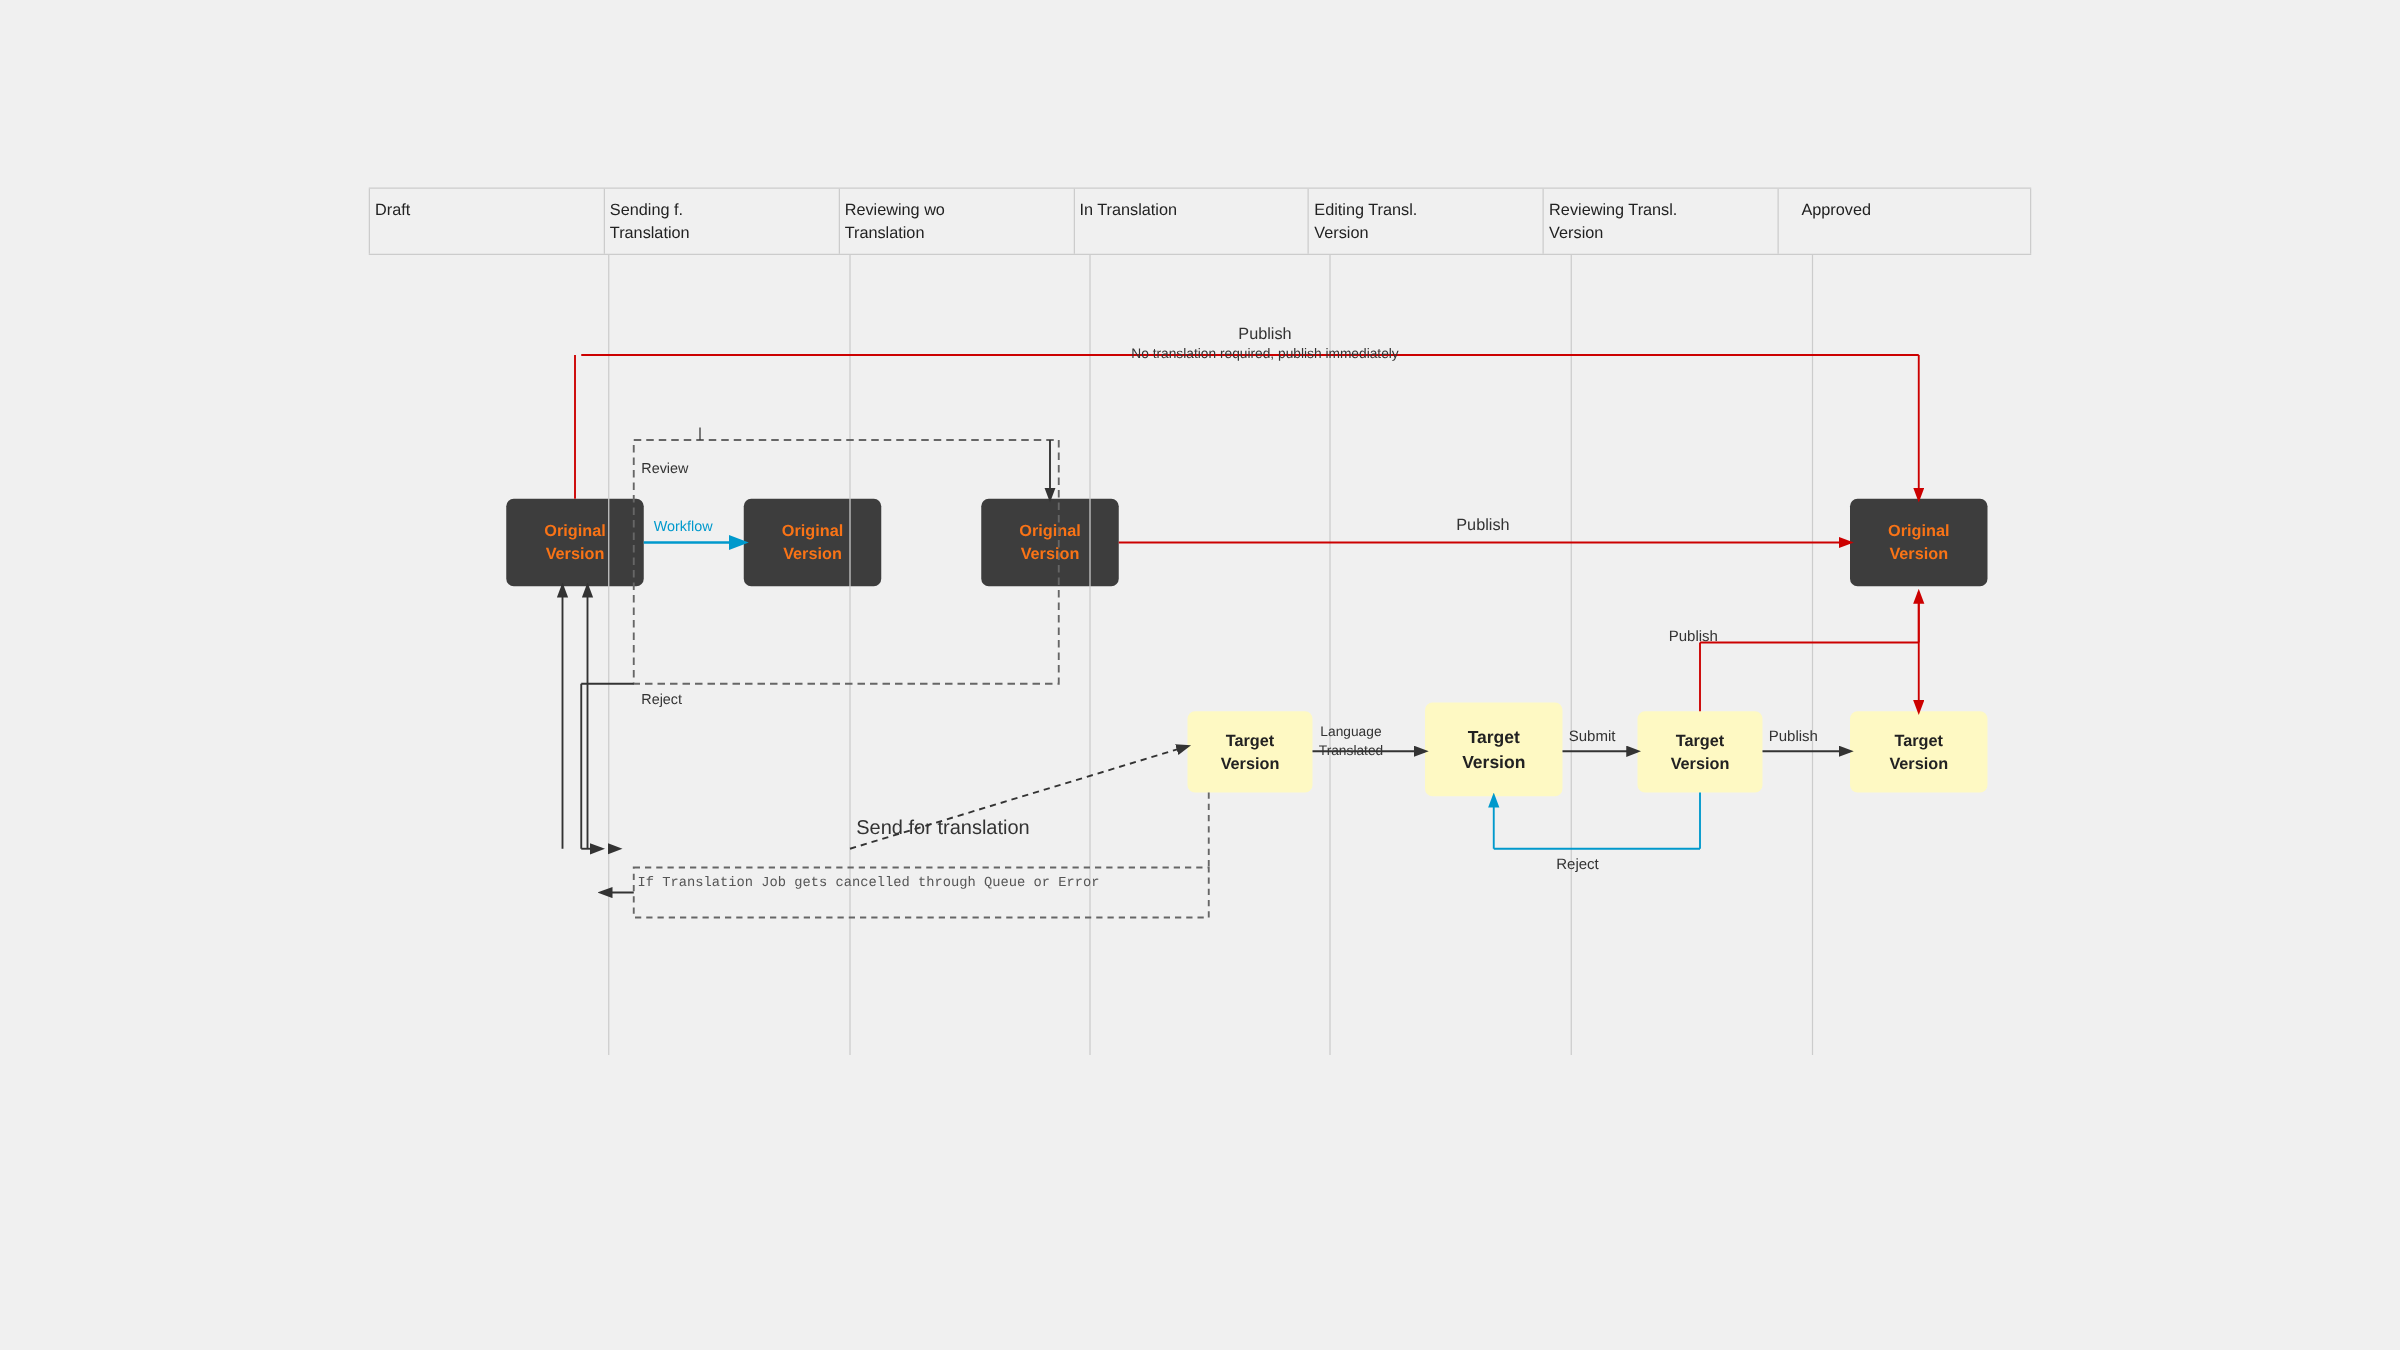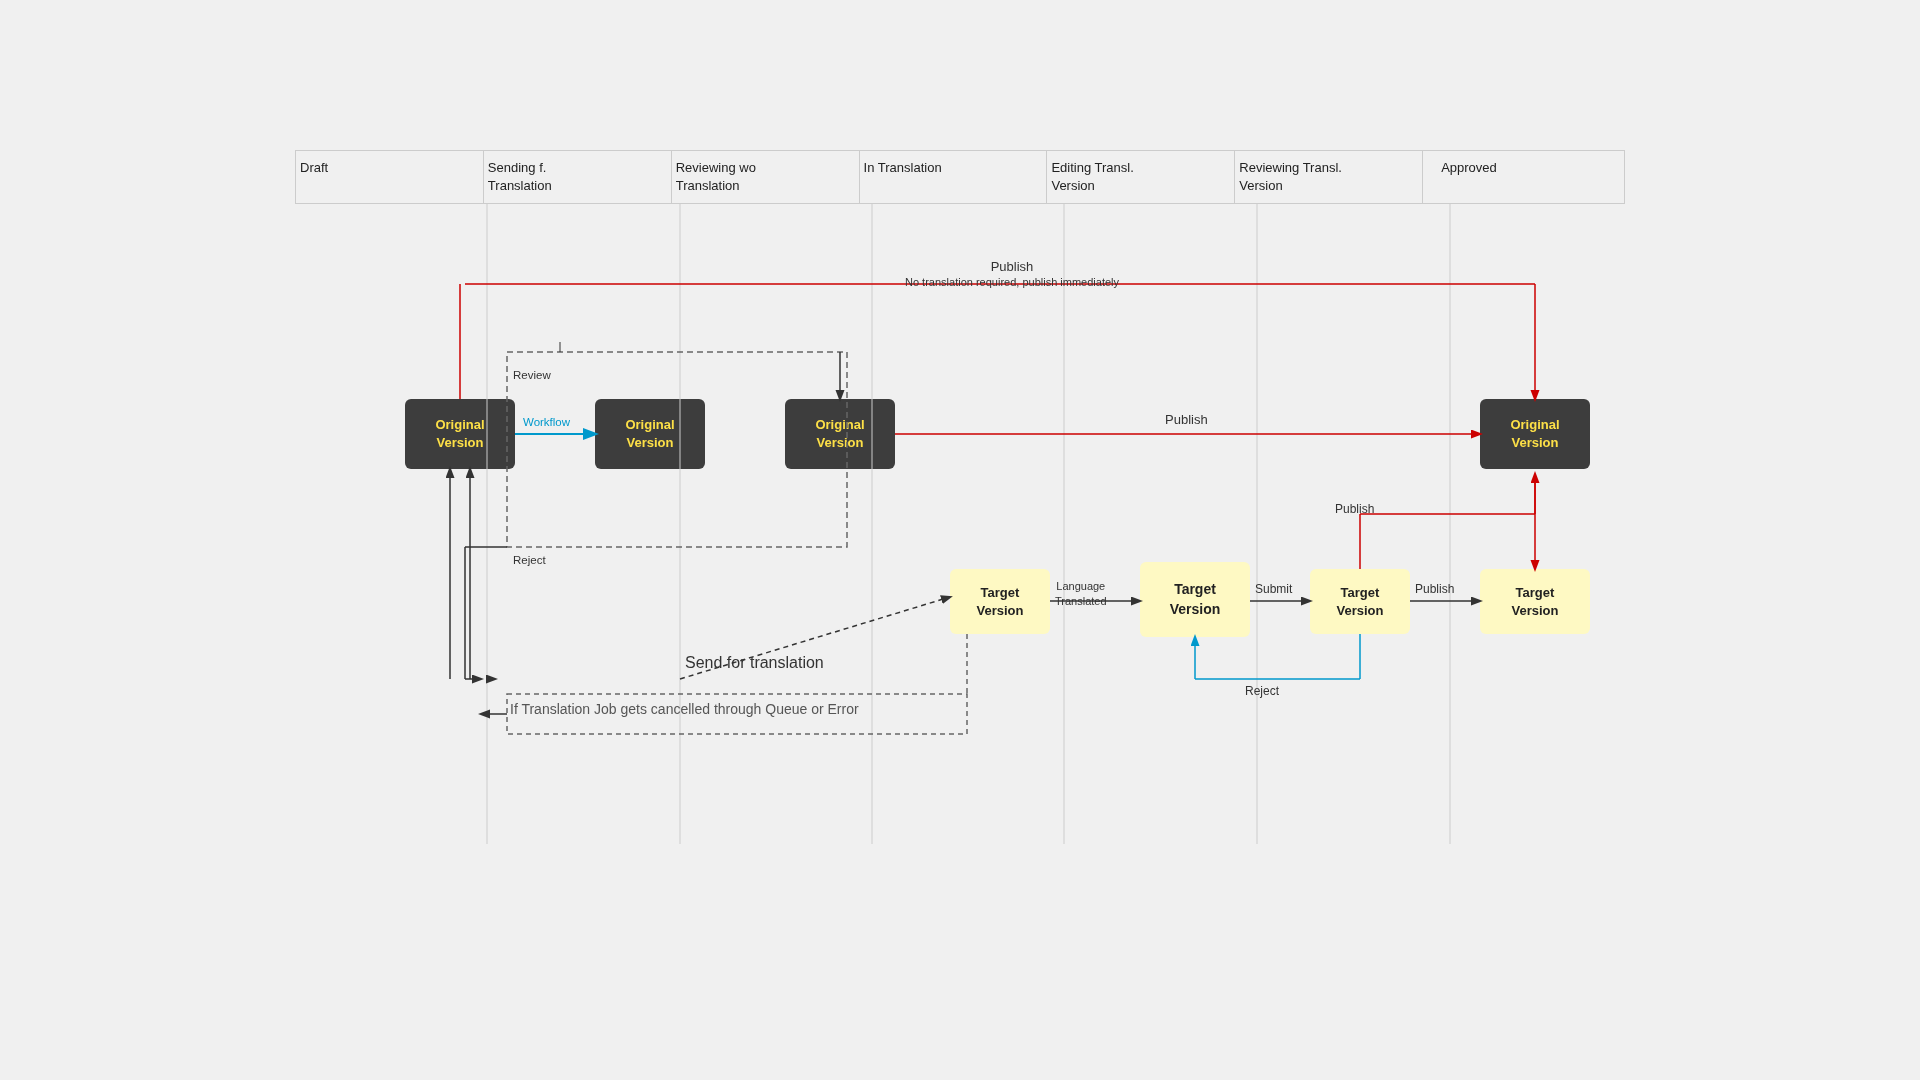--- a/index.html
+++ b/index.html
@@ -62,21 +62,21 @@
       text-align: center;
       font-family: Arial, sans-serif;
       font-weight: bold;
       font-size: 13px;
       line-height: 1.4;
       color: #fff;
       padding: 8px;
     }
     .box-dark {
       background: #3d3d3d;
-      color: #fde047;
+      color: #f97316;
     }
     .box-yellow {
       background: #fef9c3;
       color: #222;
     }
     
     .svg-overlay {
       position: absolute;
       top: 0; left: 0;
       width: 100%;
@@ -213,15 +213,15 @@
     <div class="label-text" style="left:760px; top:375px; font-size:11px; line-height:1.3;">Language<br>Translated</div>
 
     <div class="label-text" style="left:960px; top:378px; font-size:12px;">Submit</div>
 
     <div class="label-text" style="left:1120px; top:378px; font-size:12px;">Publish</div>
 
     <div class="label-text" style="left:1040px; top:298px; font-size:12px;">Publish</div>
 
     <div class="label-text" style="left:950px; top:480px; font-size:12px;">Reject</div>
 
-    <div class="label-text" style="left:215px; top:497px; font-size:14px; color:#555;">If Translation Job gets cancelled through Queue or Error</div>
+    <div class="label-text" style="left:215px; top:497px; font-size:11px; color:#555;font-family:Liberation Mono, monospace;">If Translation Job gets cancelled through Queue or Error</div>
   </div>
 </div>
 
 </body></html>

